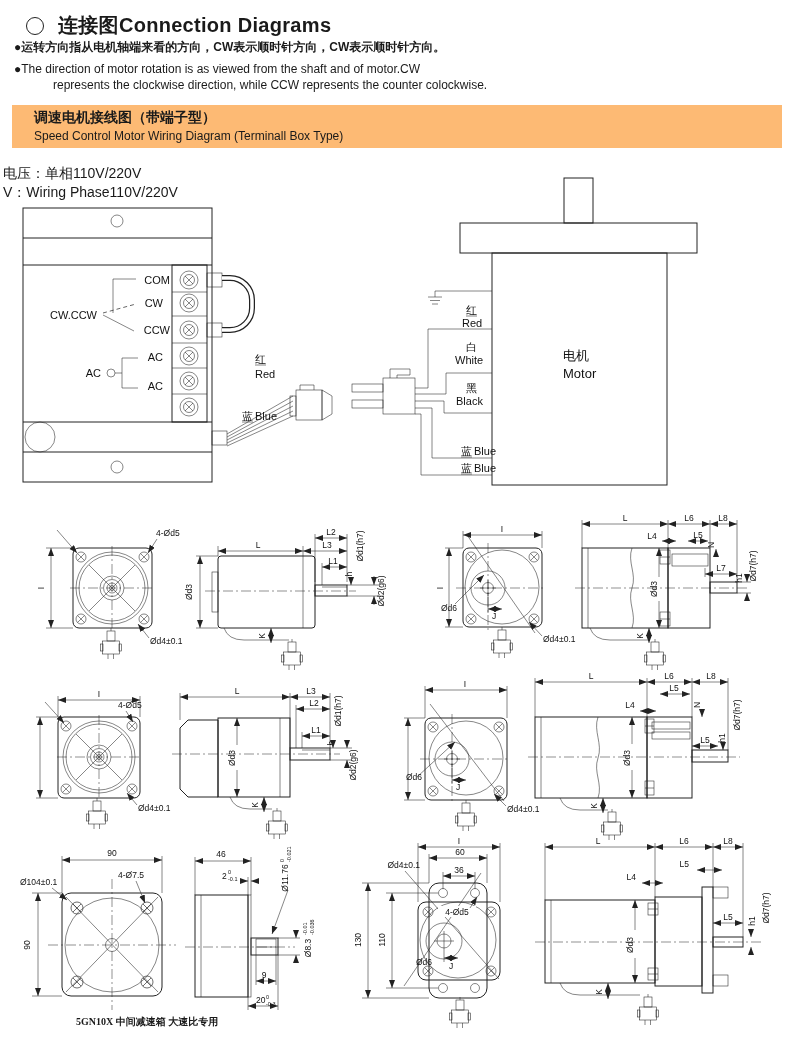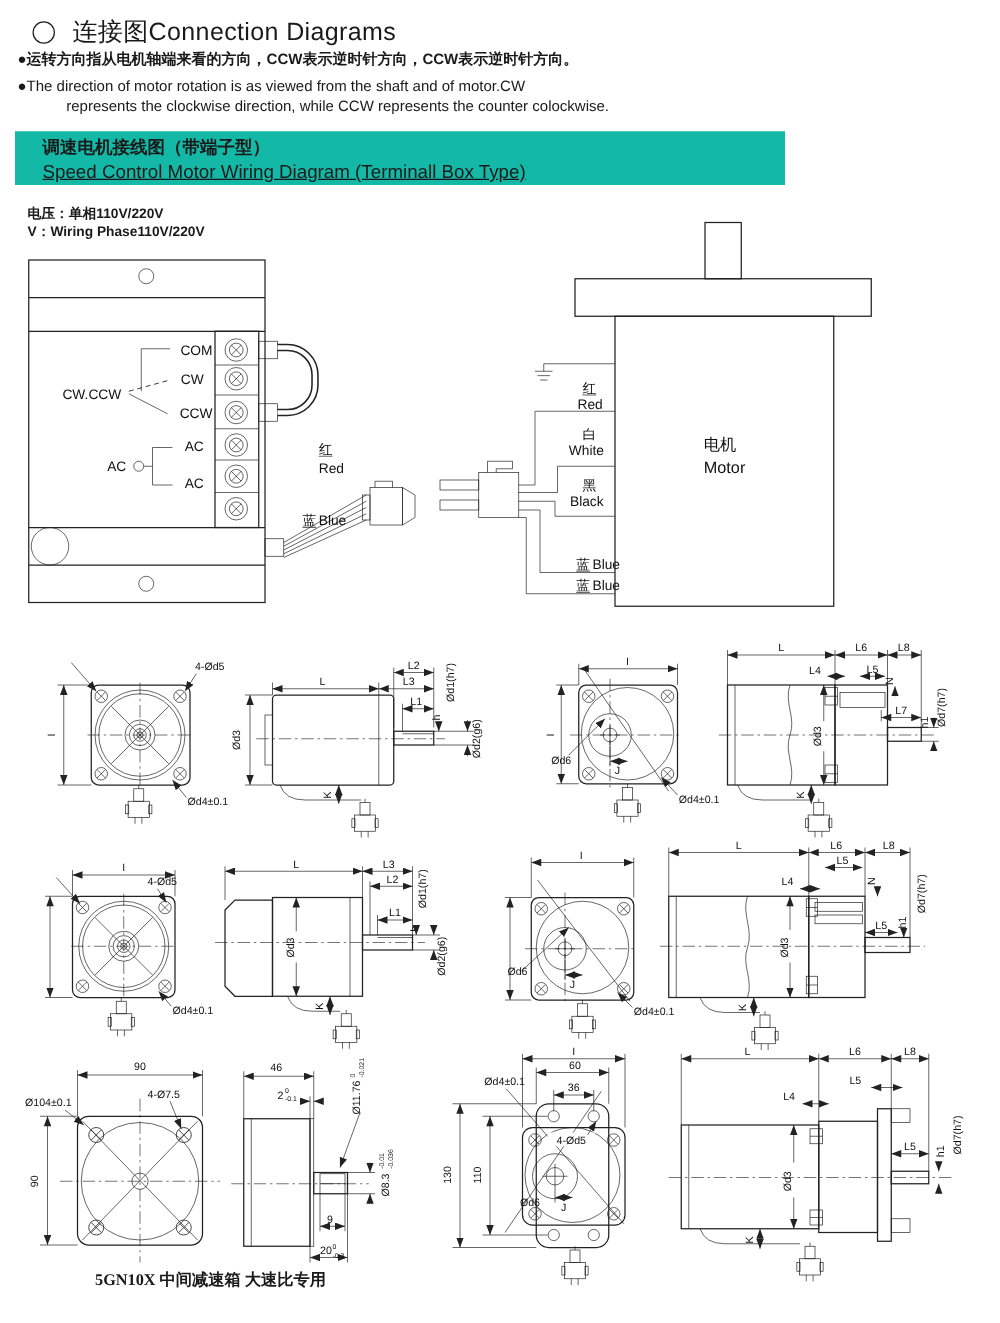--- a/index.html
+++ b/index.html
@@ -1,51 +1,51 @@
 <!DOCTYPE html>
 <html><head>
 <meta charset="utf-8">
 <style>
   html,body{margin:0;padding:0;}
   body{width:800px;height:1058px;background:#ffffff;position:relative;
        font-family:"Liberation Sans","DejaVu Sans",sans-serif;color:#1a1a1a;overflow:hidden;}
   .title-row{position:absolute;top:12px;left:26px;display:flex;align-items:center;gap:14px;}
   .circle-icon{width:16px;height:16px;border:1.6px solid #222;border-radius:50%;flex:0 0 auto;}
-  .page-title{font-size:20px;font-weight:400;letter-spacing:.3px;}
+  .page-title{font-size:20px;font-weight:700;letter-spacing:.3px;}
   .note{position:absolute;left:14px;font-size:12px;line-height:1.3;}
   .note-cn{top:40px;font-weight:bold;}
   .note-en1{top:62px;font-weight:400;}
   .note-en2{top:78px;left:22px;font-weight:500;margin-left:31px;}
-  .section-band{position:absolute;left:12px;top:105px;width:616px;height:43px;
-       background:#14b8a6;box-sizing:border-box;padding:4px 16px 0 22px;}
+  .section-band{position:absolute;left:12px;top:105px;width:770px;height:43px;
+       background:#fdba74;box-sizing:border-box;padding:4px 16px 0 22px;}
   .section-cn{font-size:14px;font-weight:bold;}
-  .section-en{font-size:15px;margin-top:2px;text-decoration:underline;}
-  .voltage{position:absolute;left:22px;top:164px;font-size:11px;font-weight:bold;line-height:1.35;}
-  .footer-note{position:absolute;left:76px;top:1015px;font-size:13px;font-weight:600;
+  .section-en{font-size:12px;margin-top:2px;}
+  .voltage{position:absolute;left:3px;top:164px;font-size:14px;font-weight:normal;line-height:1.35;}
+  .footer-note{position:absolute;left:76px;top:1015px;font-size:10px;font-weight:600;
        font-family:"Liberation Serif","DejaVu Serif",serif;}
   svg{position:absolute;left:0;top:168px;}
   .o{fill:none;stroke:#222;stroke-width:1;}
   .t{fill:none;stroke:#222;stroke-width:.55;}
   .d{fill:none;stroke:#222;stroke-width:.55;}
   .cl{fill:none;stroke:#222;stroke-width:.5;stroke-dasharray:10 3 2 3;}
   .dsh{fill:none;stroke:#222;stroke-width:.7;stroke-dasharray:4 3;}
   text{fill:#111;}
   .dt{font-size:8.5px;}
   .wt{font-size:11px;}
   .mt{font-size:13px;}
   .tol{font-size:5.5px;}
 </style>
 </head>
 <body>
 
 <div class="title-row">
   <span class="circle-icon"></span>
   <span class="page-title">连接图Connection Diagrams</span>
 </div>
-<div class="note note-cn">●运转方向指从电机轴端来看的方向，CCW表示逆时针方向，CCW表示逆时针方向。</div>
+<div class="note note-cn">●运转方向指从电机轴端来看的方向，CW表示顺时针方向，CW表示顺时针方向。</div>
 <div class="note note-en1">●The direction of motor rotation is as viewed from the shaft and of motor.CW</div>
 <div class="note note-en2">represents the clockwise direction, while CCW represents the counter colockwise.</div>
 
 <div class="section-band">
   <div class="section-cn">调速电机接线图（带端子型）</div>
   <div class="section-en">Speed Control Motor Wiring Diagram (Terminall Box Type)</div>
 </div>
 
 <div class="voltage">
   <div>电压：单相110V/220V</div>

